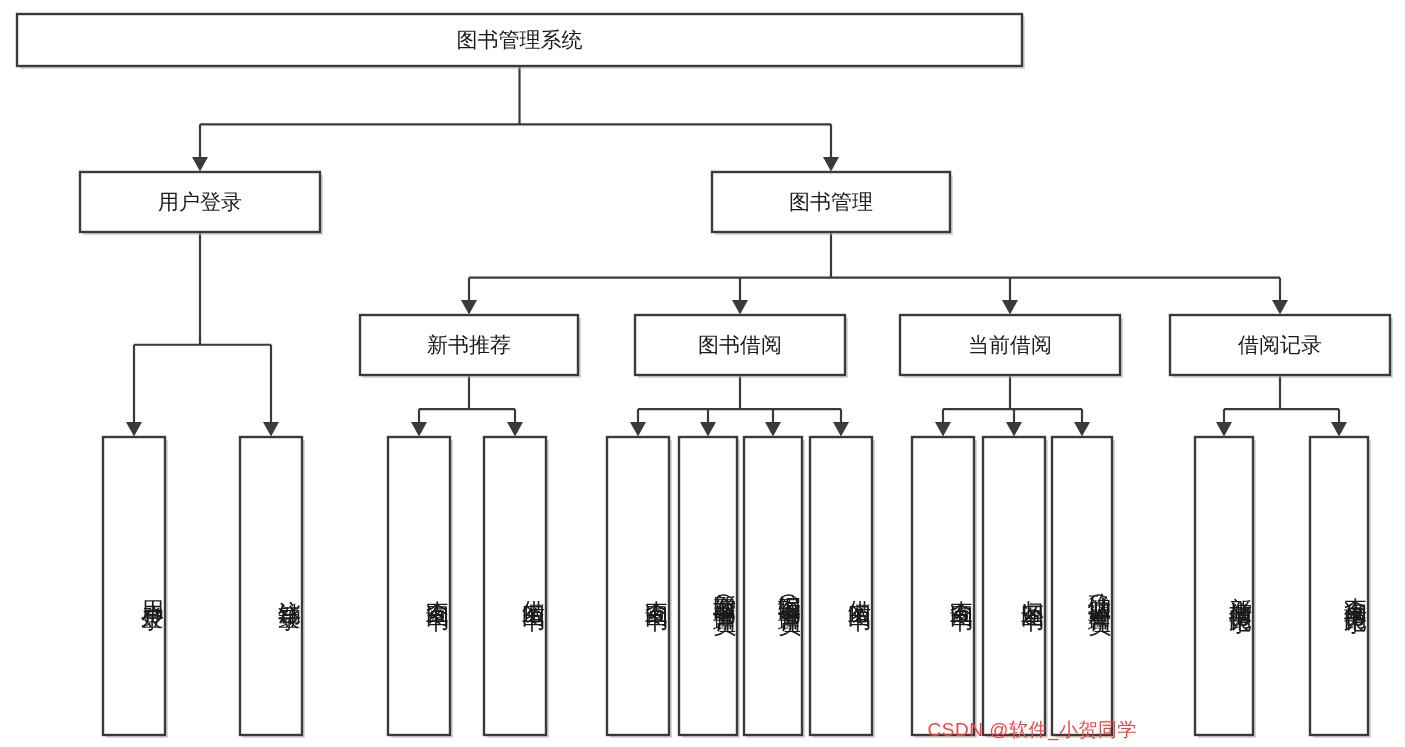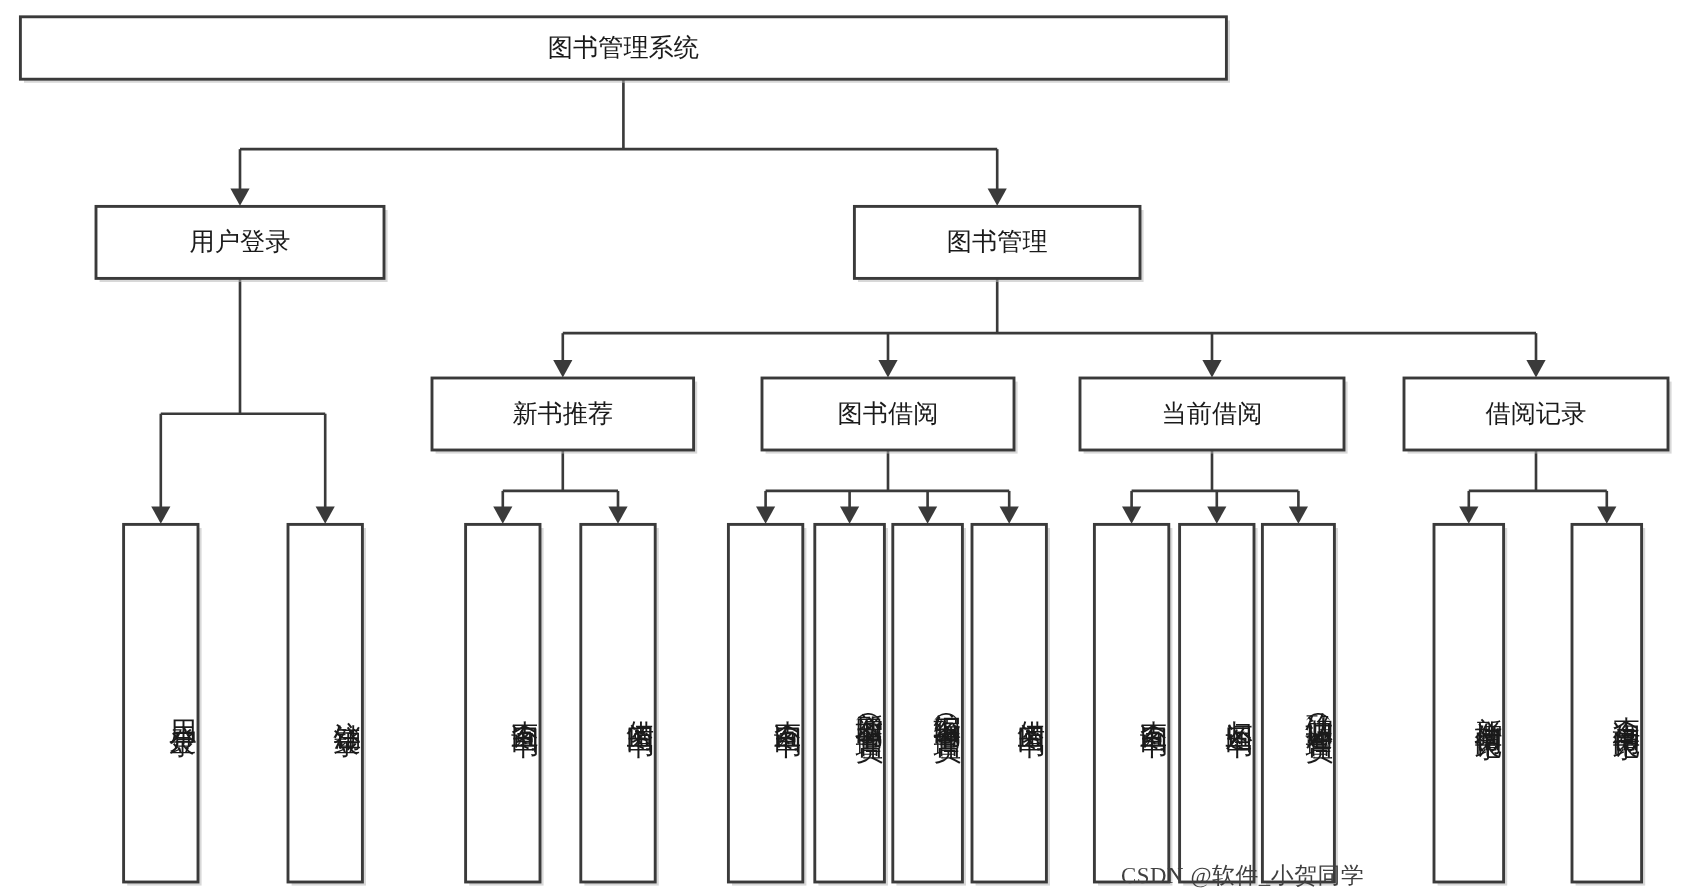--- a/index.html
+++ b/index.html
@@ -63,23 +63,23 @@
     display: flex;
     align-items: flex-start;
     justify-content: center;
     white-space: nowrap;
     pointer-events: none;
   }
   .watermark {
     position: absolute;
     right: 8px;
     bottom: 4px;
-    font-family: Liberation Serif, serif;
+    font-family: Liberation Sans, sans-serif;
     font-size: 19px;
-    color: #404040;
+    color: #ef4444;
     letter-spacing: 0.5px;
     white-space: nowrap;
   }
 </style>
 </head>
 <body>
 
 <div id="diagram-root">
   <svg class="diagram" id="diagram-svg" viewBox="0 0 1405 747">
       <g>

